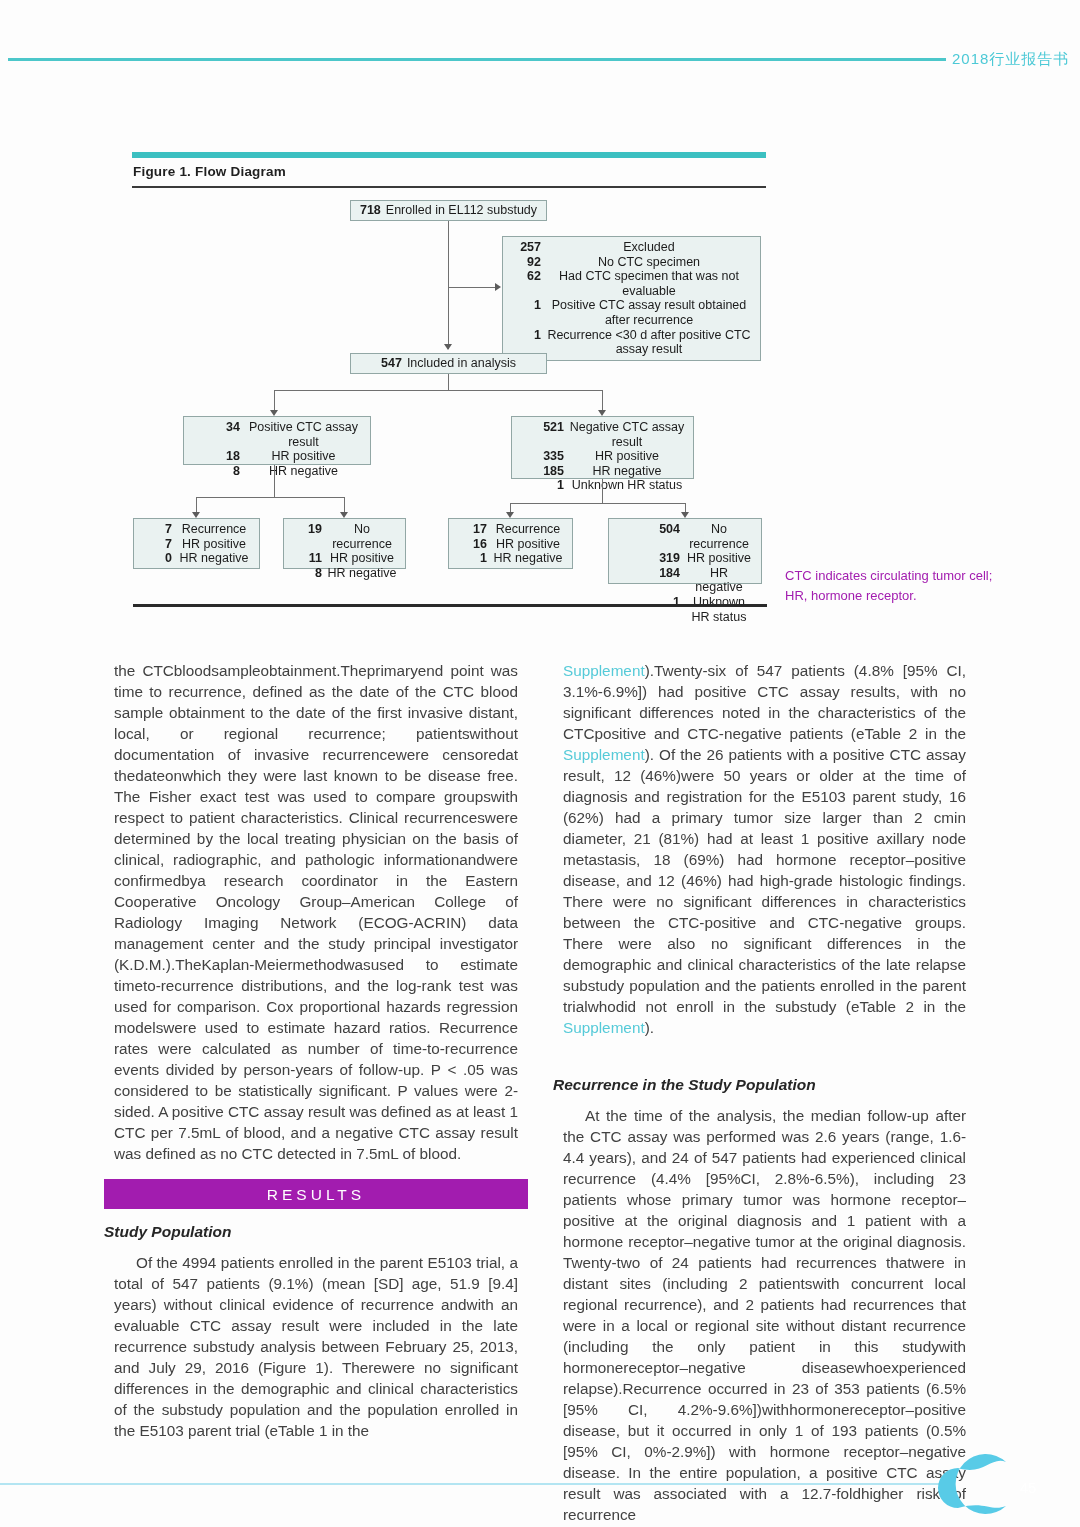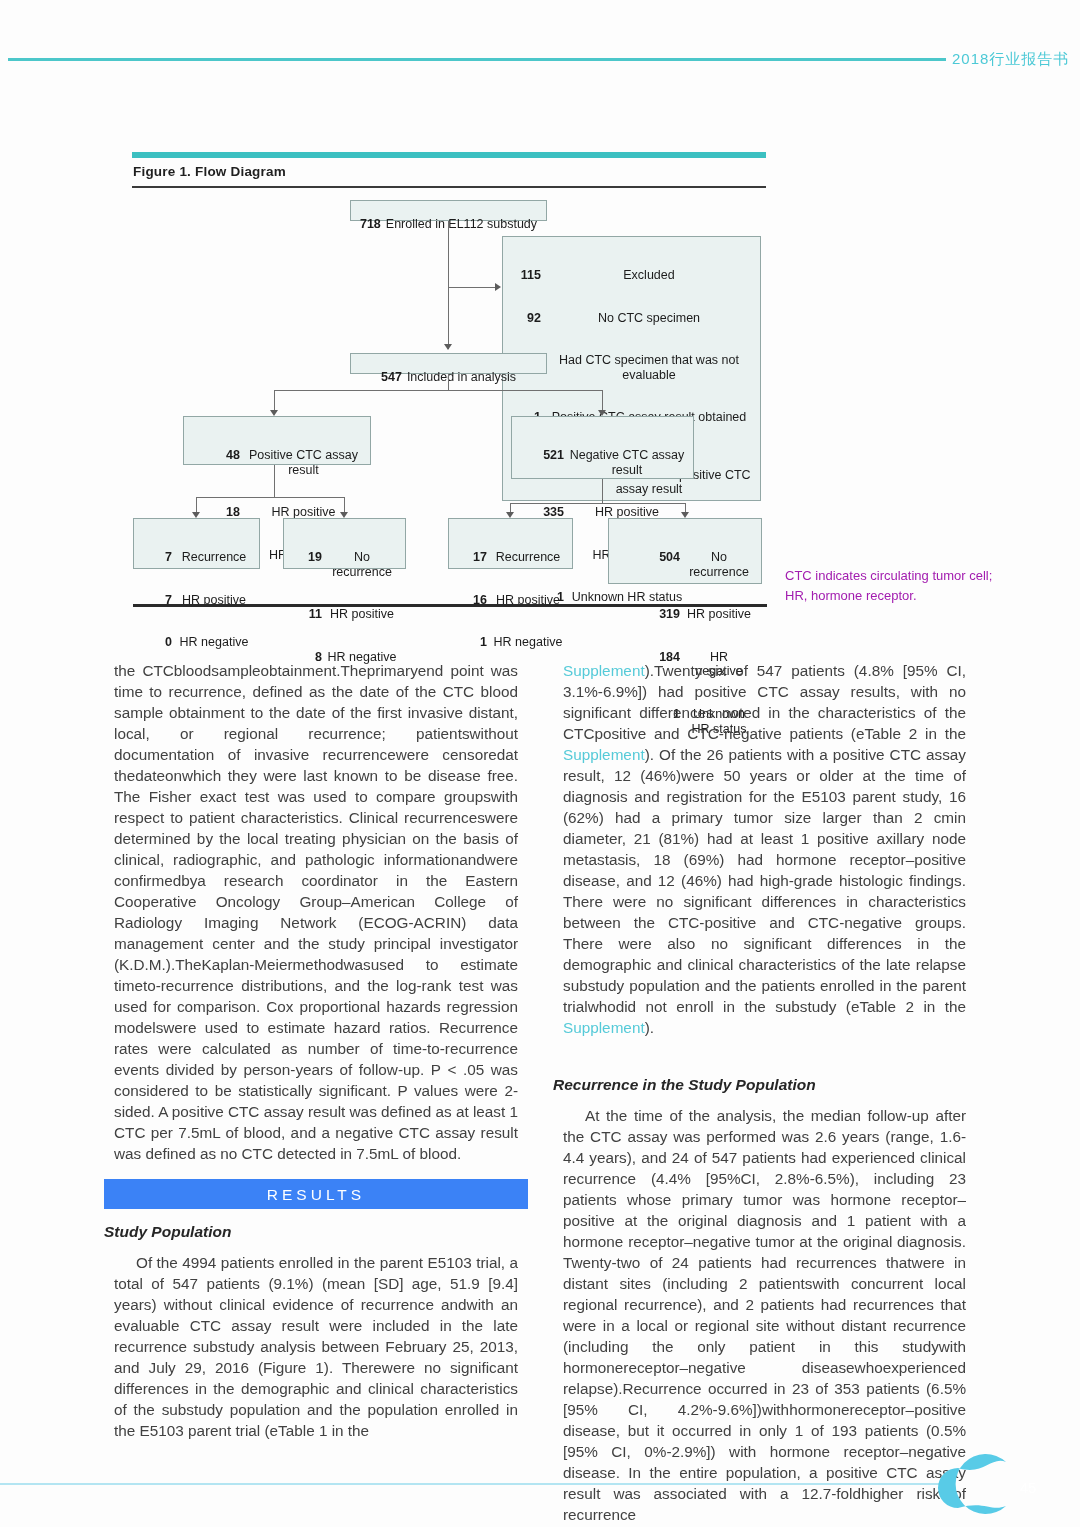--- a/index.html
+++ b/index.html
@@ -12,21 +12,21 @@
 
   
   .figure{position:absolute;left:132px;top:152px;width:636px;height:458px;}
   .fig-topbar{position:absolute;left:0;top:0;width:634px;height:6px;background:#3cc0c1;}
   .fig-title{position:absolute;left:1px;top:12px;font-size:13.5px;font-weight:600;color:#1f1f1f;letter-spacing:.2px;}
   .fig-rule-top{position:absolute;left:0;top:34px;width:634px;height:2px;background:#3a3a3a;}
   .fig-rule-bottom{position:absolute;left:1px;top:452px;width:634px;height:3px;background:#2a2a2a;}
 
   .fbox{position:absolute;background:#eaf2f1;border:1px solid #92a7a5;font-size:12.5px;line-height:14.6px;
         color:#1c1c1c;padding:3px 8px;box-sizing:border-box;}
-  .frow{display:grid;grid-template-columns:30px 1fr;column-gap:5px;margin-top:28px;}
+  .frow{display:grid;grid-template-columns:30px 1fr;column-gap:5px;}
   .fnum{font-weight:bold;text-align:right;}
   .flab{text-align:center;}
   .fcenter{display:flex;align-items:center;justify-content:center;}
   .fcenter .frow{display:flex;column-gap:0;}
   .fcenter .fnum{margin-right:5px;}
 
   .vline{position:absolute;width:1px;background:#707070;}
   .hline{position:absolute;height:1px;background:#707070;}
   .arr-down{position:absolute;width:0;height:0;border-left:4px solid transparent;
             border-right:4px solid transparent;border-top:6px solid #5c5c5c;}
@@ -35,21 +35,21 @@
 
   .fig-caption{position:absolute;left:785px;top:566px;width:220px;font-size:13px;line-height:20px;color:#a21caf;}
 
   
   .col{position:absolute;top:650px;width:424px;font-size:15.3px;line-height:21px;text-align:justify;color:#414141;}
   .col-left{left:104px;}
   .col-right{left:553px;width:423px;}
   .col p{margin:10px;}
   .indent{text-indent:22px;}
   .link{color:#55cad8;}
-  .results-banner{margin-top:15px;height:30px;background:#3b82f6;color:#ffffff;display:flex;
+  .results-banner{margin-top:15px;height:30px;background:#a21caf;color:#ffffff;display:flex;
                   align-items:center;justify-content:center;font-size:15.5px;letter-spacing:4px;}
   .subhead{margin-top:12px;margin-bottom:2px;font-weight:bold;font-style:italic;font-size:15.5px;color:#262626;text-align:left;}
   .col-right .subhead{margin-top:36px;}
 
   
   .ftr-line{position:absolute;left:0;top:1483px;width:942px;height:2px;background:#b3e5f2;}
   .ftr-blob{position:absolute;left:936px;top:1452px;}
   .ftr-num{font-family:"Liberation Sans",sans-serif;font-size:15px;fill:#ffffff;}
 </style>
 </head>
@@ -66,49 +66,49 @@
     <div class="fig-rule-top"></div>
 
     <div class="fbox fcenter" style="left:218px;top:48px;width:197px;height:21px;">
         <div class="frow">
           <span class="fnum">718</span>
           <span class="flab">Enrolled in EL112 substudy</span>
         </div>
       </div>
     <div class="fbox" style="left:370px;top:84px;width:259px;min-height:106px;">
         <div class="frow">
-          <span class="fnum">115</span>
+          <span class="fnum">257</span>
           <span class="flab">Excluded</span>
         </div>
         <div class="frow">
           <span class="fnum">92</span>
           <span class="flab">No CTC specimen</span>
         </div>
         <div class="frow">
-          <span class="fnum">69</span>
+          <span class="fnum">62</span>
           <span class="flab">Had CTC specimen that was not evaluable</span>
         </div>
         <div class="frow">
           <span class="fnum">1</span>
           <span class="flab">Positive CTC assay result obtained after recurrence</span>
         </div>
         <div class="frow">
           <span class="fnum">1</span>
           <span class="flab">Recurrence &lt;30 d after positive CTC assay result</span>
         </div>
       </div>
     <div class="fbox fcenter" style="left:218px;top:201px;width:197px;height:21px;">
         <div class="frow">
           <span class="fnum">547</span>
           <span class="flab">Included in analysis</span>
         </div>
       </div>
     <div class="fbox" style="left:51px;top:264px;width:188px;height:49px;padding-left:26px;">
         <div class="frow">
-          <span class="fnum">48</span>
+          <span class="fnum">34</span>
           <span class="flab">Positive CTC assay result</span>
         </div>
         <div class="frow">
           <span class="fnum">18</span>
           <span class="flab">HR positive</span>
         </div>
         <div class="frow">
           <span class="fnum">8</span>
           <span class="flab">HR negative</span>
         </div>

